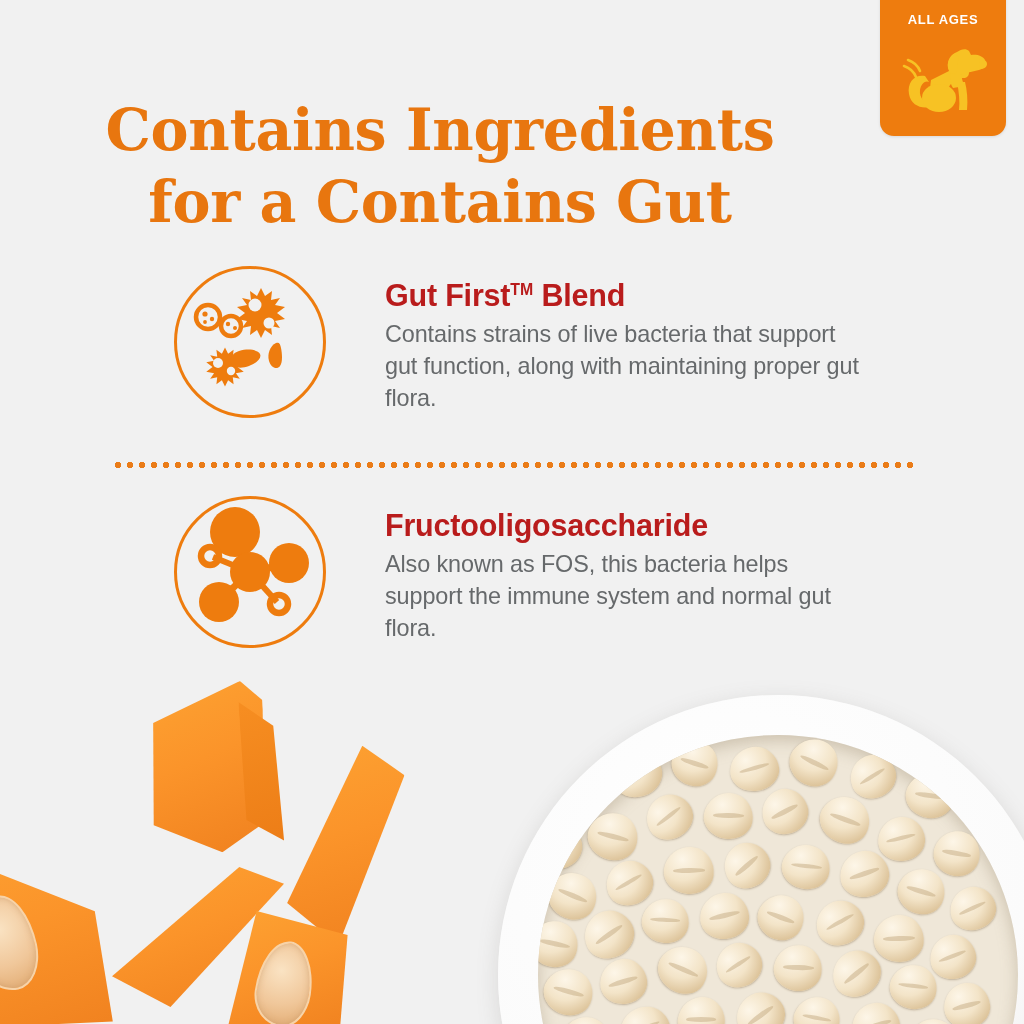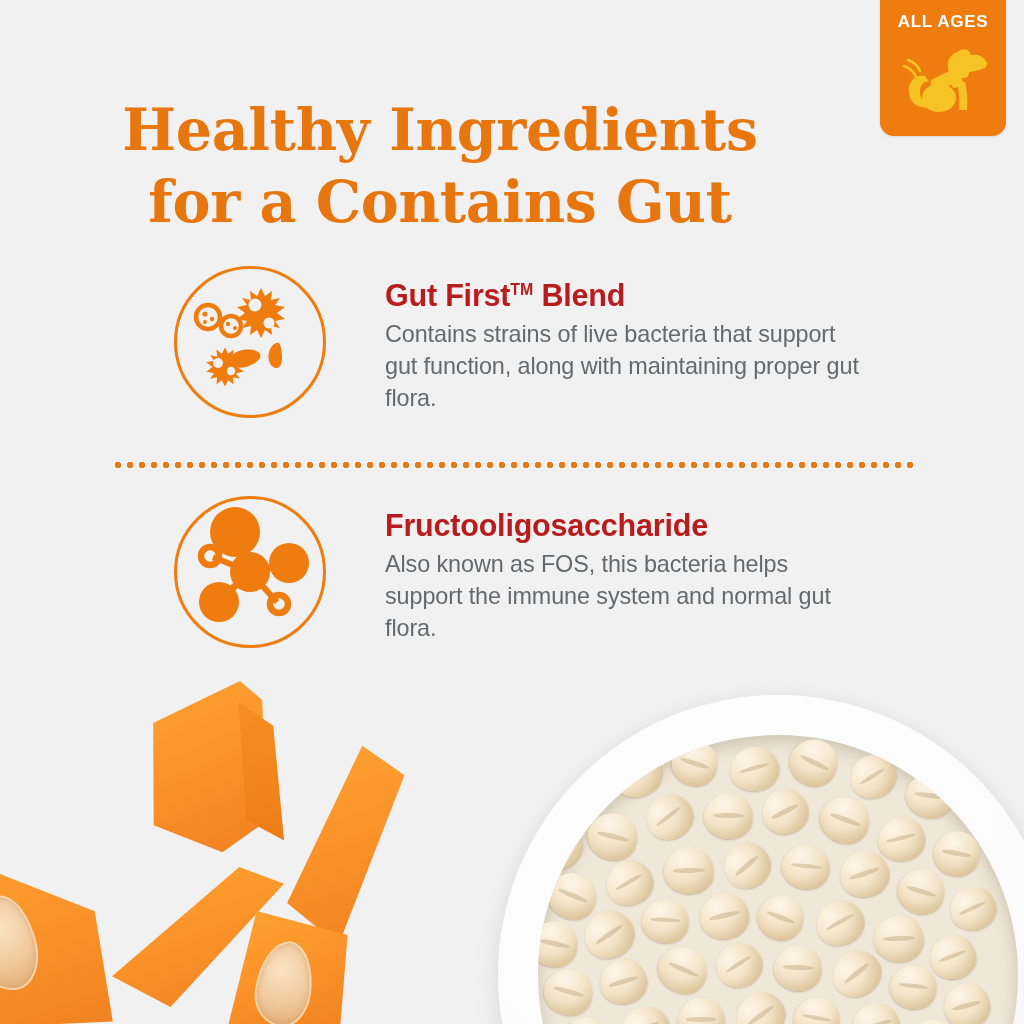--- a/index.html
+++ b/index.html
@@ -34,21 +34,21 @@
     border-radius: 10px 10px 14px 14px;
     box-shadow: 0 1px 3px rgba(0,0,0,0.10);
   }
   .badge-label {
     position: absolute;
     top: 26px;
     left: 0;
     width: 100%;
     text-align: center;
     color: #ffffff;
-    font-size: 17px;
+    font-size: 13px;
     font-weight: bold;
     letter-spacing: 0.7px;
     font-family: "Liberation Sans", sans-serif;
   }
   .badge-dog {
     position: absolute;
     left: 50%;
     top: 54px;
     transform: translateX(-50%);
   }
@@ -225,21 +225,21 @@
 
           <path d="M60 14 C55 16 52 22 53 28 C54 33 58 35 61 33 C63 30 62 22 64 17 Z"></path>
 
           <path d="M84 20 C89 19 92 21 92 24 C92 27 89 29 85 29 Z"></path>
         </g>
       </svg>
     </div>
   </div>
 
   <h1 class="title">
-    <span class="line">Healthy Ingredients</span>
+    <span class="line">Contains Ingredients</span>
     <span class="line">for a Contains Gut</span>
   </h1>
 
   <div class="feature feature-1">
     <div class="icon-circle">
       <svg width="146" height="146" viewBox="0 0 146 146" aria-hidden="true">
         <g fill="#ee7c0e">
 
           <g transform="translate(84,44)">
             <path d="M0,-25 L4,-17 L11,-22 L10,-13 L19,-15 L14,-8 L24,-6 L16,0 L24,6 L14,8 L19,15 L10,13 L11,22 L4,17 L0,25 L-4,17 L-11,22 L-10,13 L-19,15 L-14,8 L-24,6 L-16,0 L-24,-6 L-14,-8 L-19,-15 L-10,-13 L-11,-22 L-4,-17 Z"></path>

